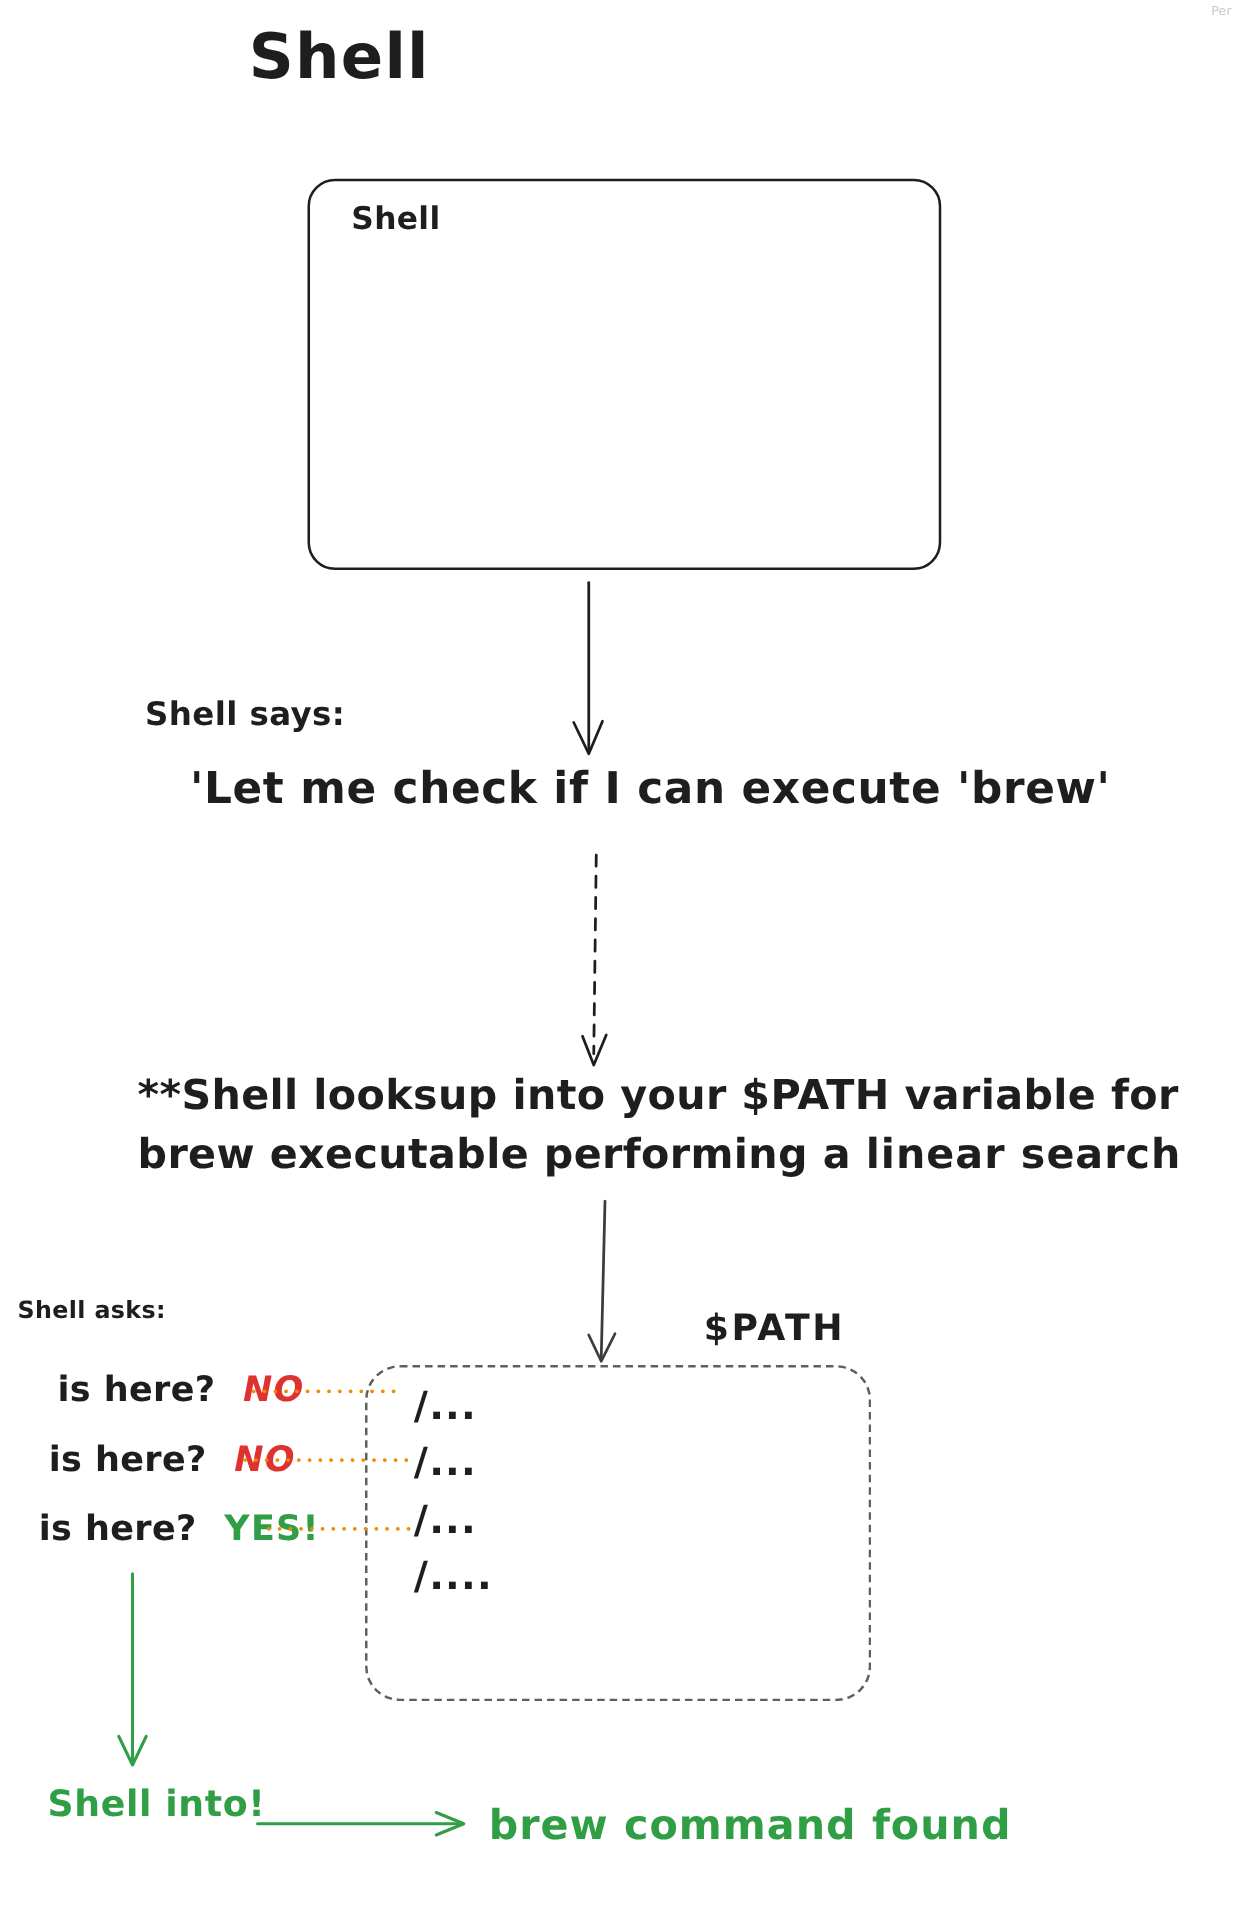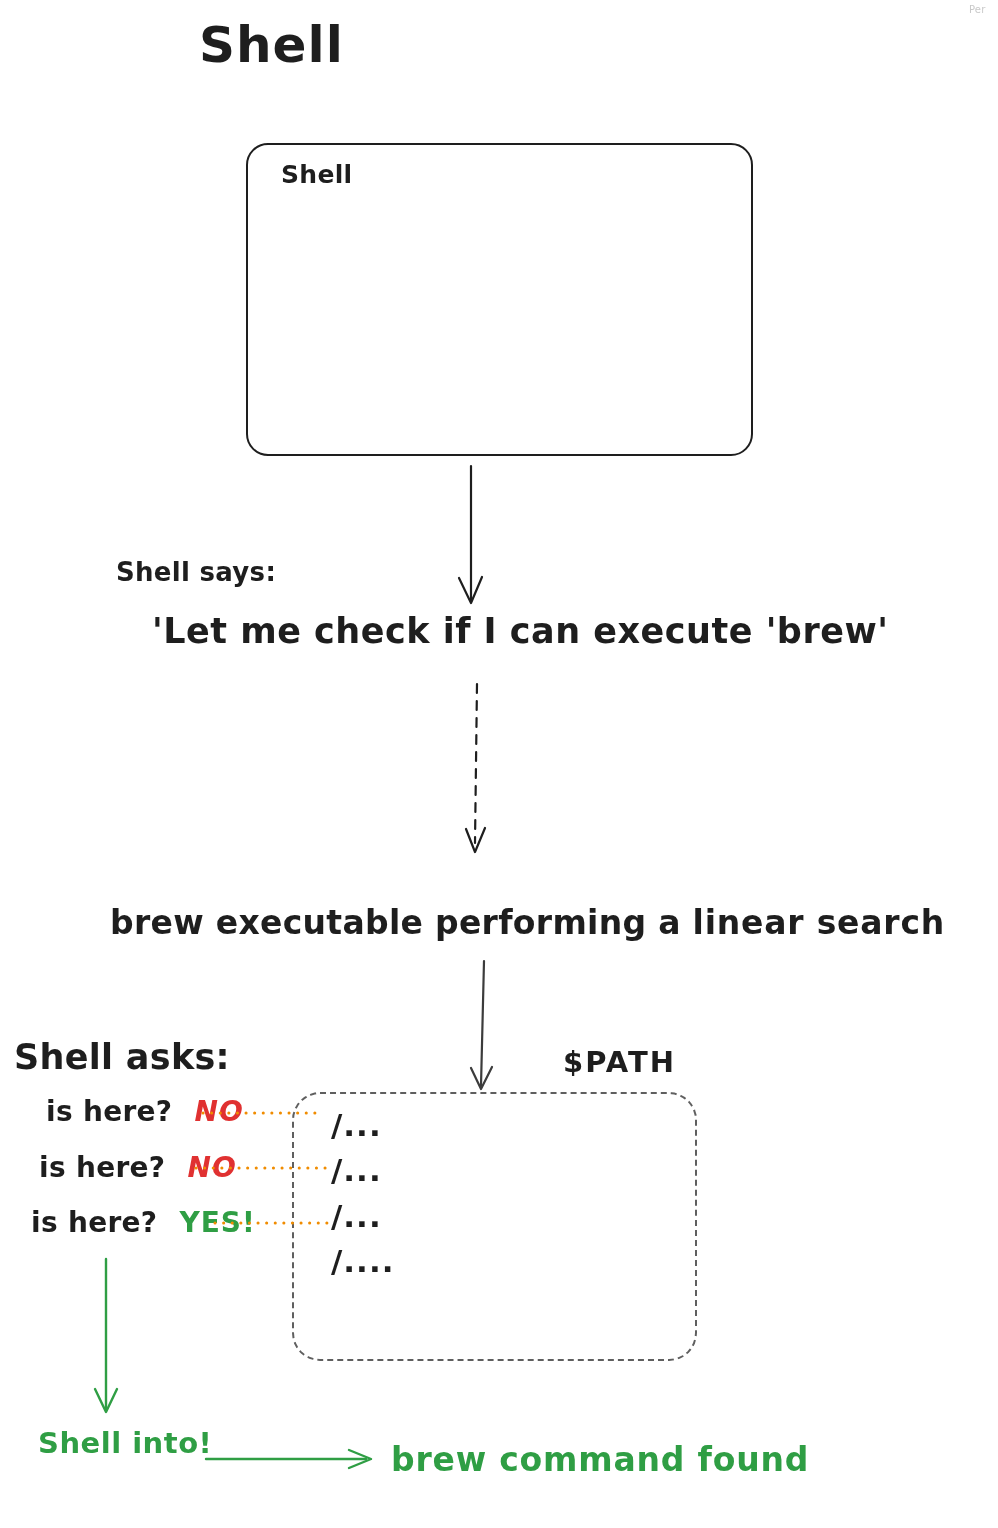--- a/index.html
+++ b/index.html
@@ -33,21 +33,21 @@
   }
   #terminal-label{left:33px;top:15px;font-size:25px;font-weight:600;}
   #terminal-prompt{left:42px;top:205px;font-size:39px;font-weight:700;letter-spacing:1px;}
 
   #says-label{left:116px;top:557px;font-size:26px;font-weight:700;}
   #quote{left:152px;top:611px;font-size:35px;font-weight:600;letter-spacing:.5px;}
 
   #lookup-text{left:110px;top:853px;font-size:33px;font-weight:600;line-height:1.42;letter-spacing:.3px;white-space:nowrap;}
   #lookup-text .bolder{font-weight:800;letter-spacing:.8px;}
 
-  #asks-label{left:14px;top:1037px;font-size:35px;font-weight:700;}
+  #asks-label{left:14px;top:1037px;font-size:19px;font-weight:700;}
   #path-label{left:563px;top:1045px;font-size:29px;font-weight:700;letter-spacing:2px;}
 
   
   #path-box{
     left:292px;top:1092px;width:405px;height:269px;
     border:2.5px dashed var(--box_dash);border-radius:28px;background:transparent;
   }
   #path-box .entries{position:absolute;left:37px;top:9px;font-size:31px;font-weight:700;line-height:1.46;letter-spacing:1px;}
 
   
@@ -78,21 +78,21 @@
 <div class="abs hand" id="page-title">Shell</div>
 
 <div class="abs" id="terminal-box">
   <div class="abs hand" id="terminal-label">Shell</div>
 </div>
 
 <div class="abs hand" id="says-label">Shell says:</div>
 <div class="abs hand" id="quote">'Let me check if I can execute 'brew'</div>
 
 <div class="abs hand" id="lookup-text">
-  <br>
+  <span>**Shell looksup into your $PATH variable for</span><br>
   <span>brew executable performing a </span><span class="bolder">linear search</span>
 </div>
 
 <div class="abs hand" id="asks-label">Shell asks:</div>
 <div class="abs hand" id="path-label">$PATH</div>
 
 <div class="abs" id="path-box">
   <div class="entries hand">
     <div>/...</div>
     <div>/...</div>

